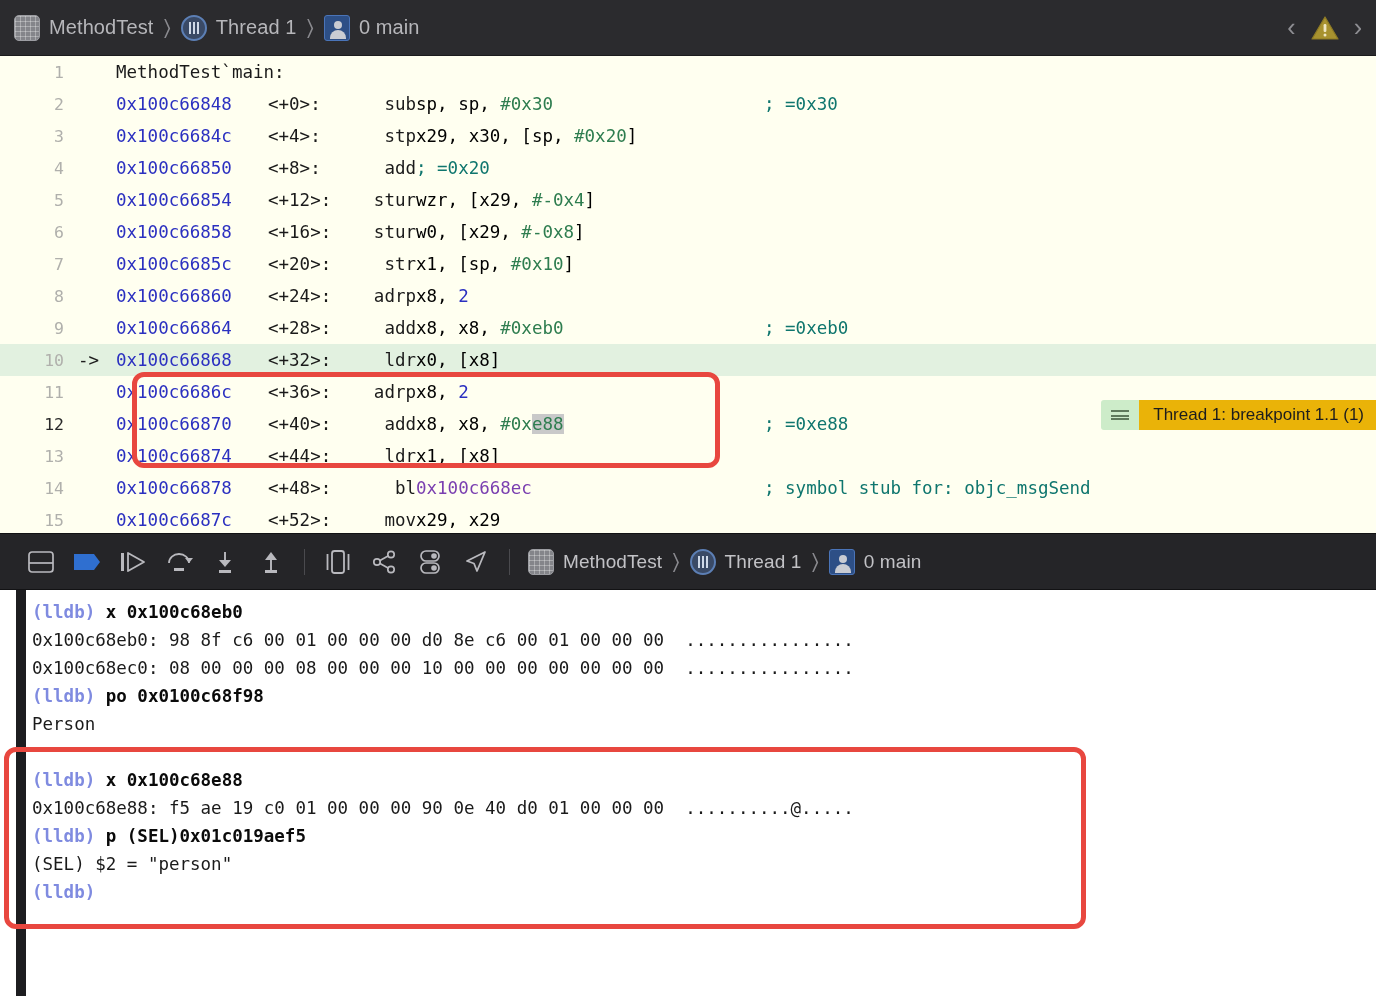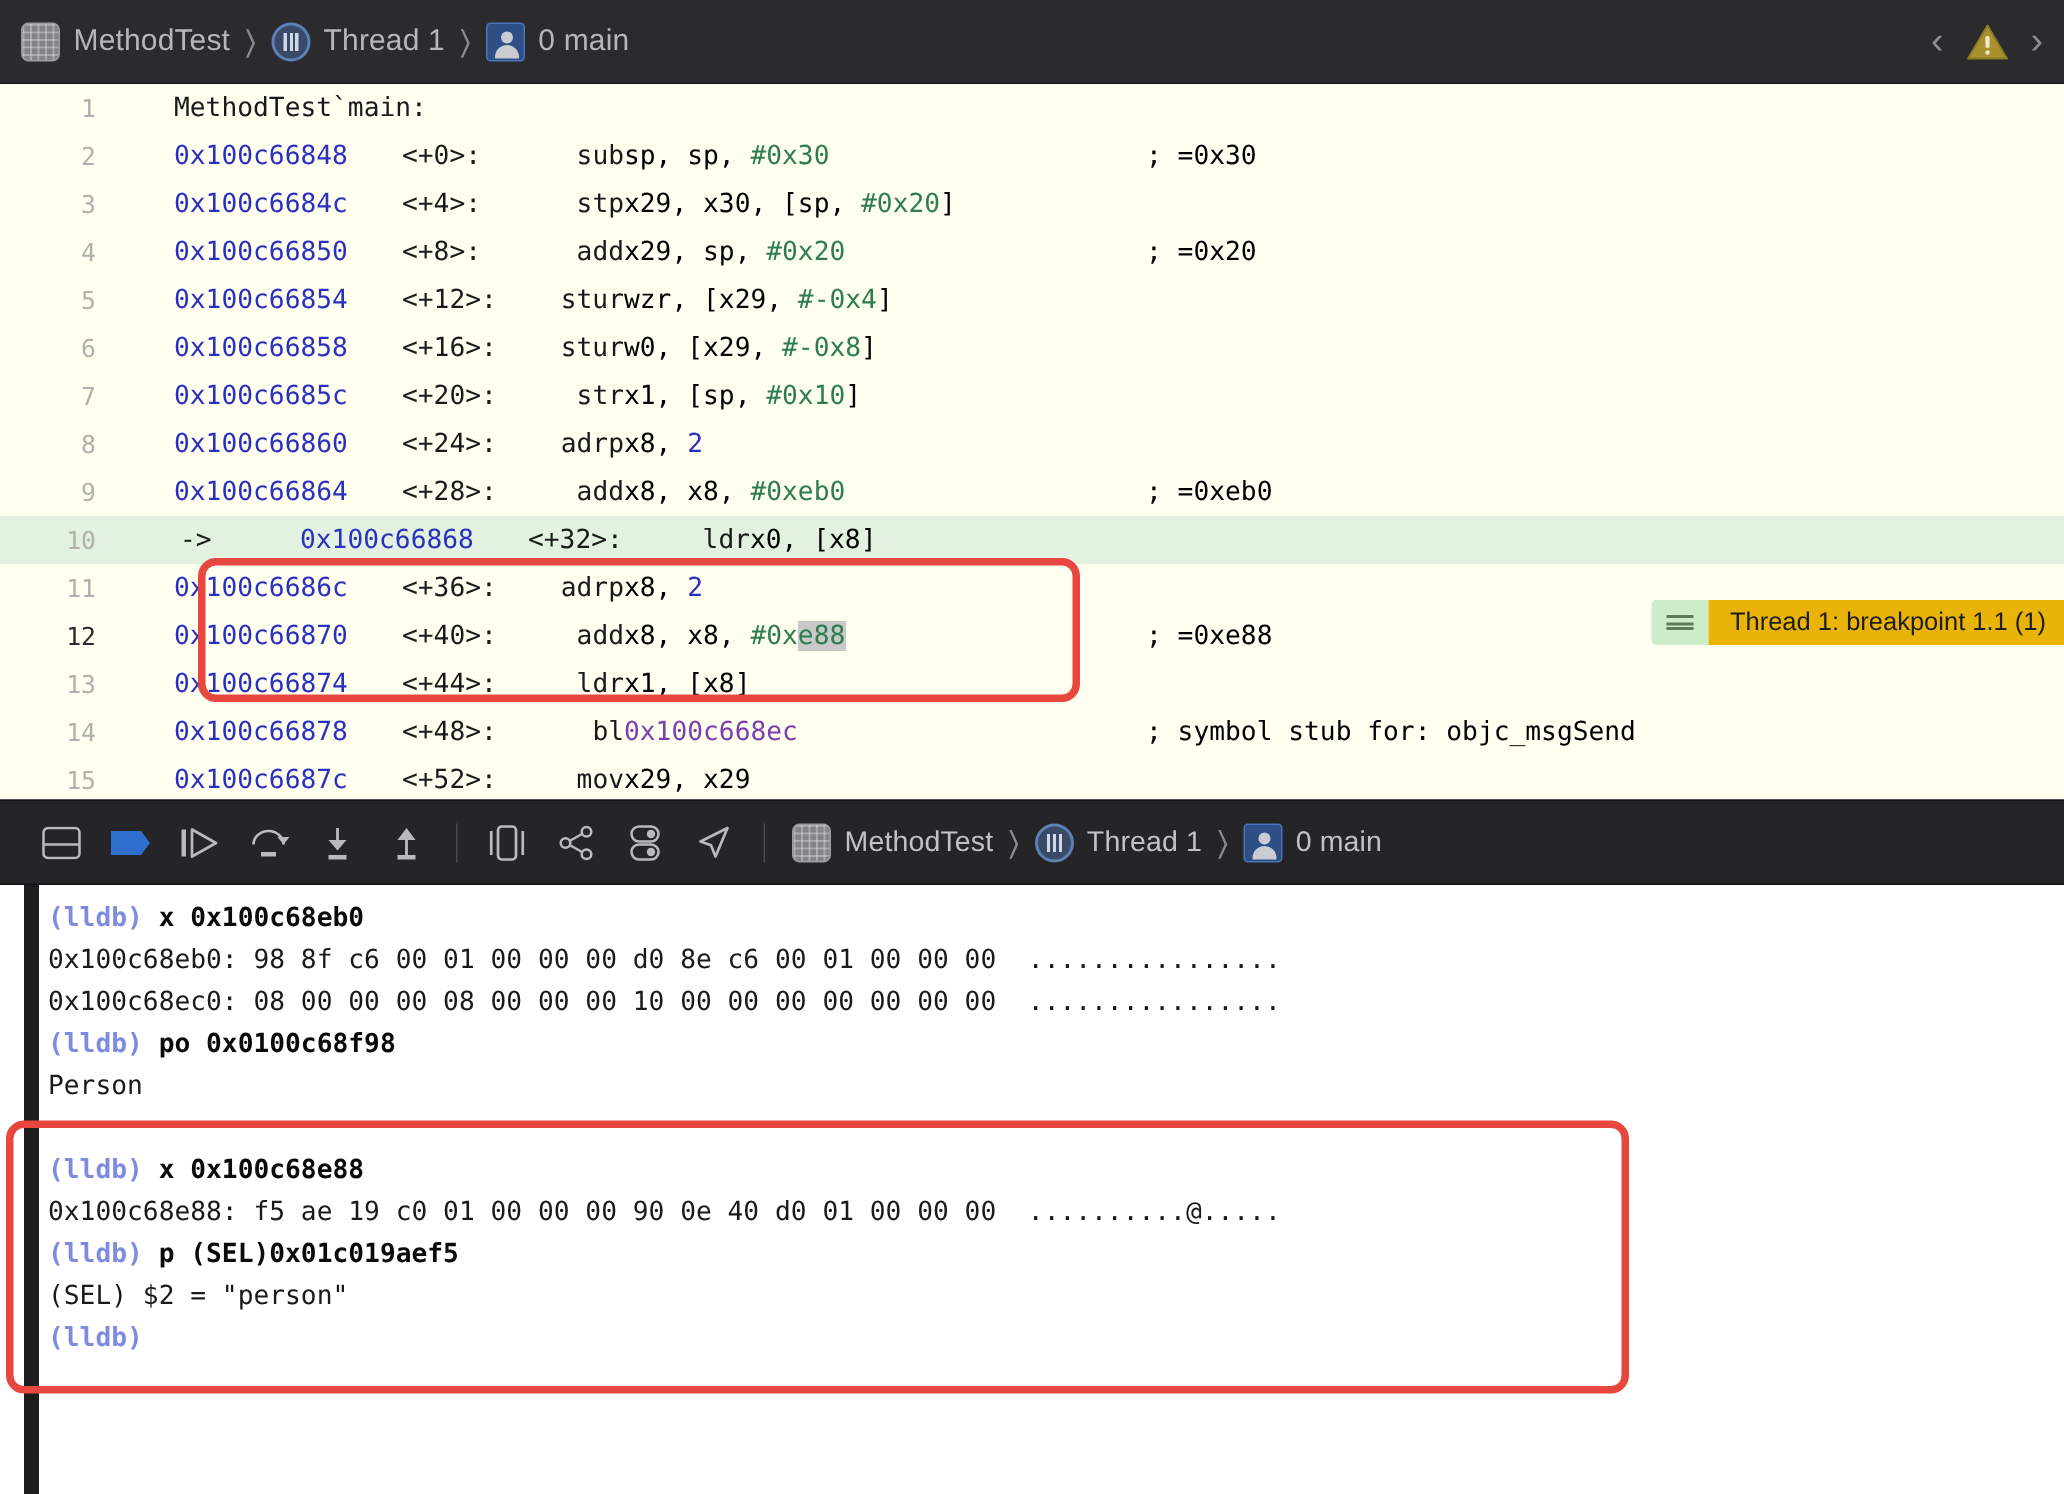--- a/index.html
+++ b/index.html
@@ -75,34 +75,34 @@
   
   .editor {
     position: absolute; left: 0; top: 56px; width: 1376px; height: 477px;
     background: #fffff0; overflow: hidden;
   }
   .asm-row {
     position: relative; height: 32px; display: flex; align-items: center;
     font-family: "DejaVu Sans Mono", monospace; font-size: 17.5px;
     white-space: pre;
   }
-  .asm-row.cur { background: #e2f1e0; gap: 42px; }
+  .asm-row.cur { background: #e2f1e0; }
   .gutter {
     width: 78px; text-align: right; padding-right: 14px;
     color: #b0b0ac; font-size: 16.5px; flex: none;
   }
   .gutter.bold { color: #2a2a2a; font-weight: normal; padding-left: 44px; }
   .arrowcol { width: 38px; color: #1d1d1d; flex: none; text-align: left; }
   .code { flex: 1; display: flex; align-items: center; }
   .t-addr  { color: #2b30c0; }
   .t-off   { color: #1a1a1a; }
   .t-mnem  { color: #1a1a1a; text-align: right; }
   .t-num   { color: #2b30c0; }
   .t-imm   { color: #2e7d4f; }
-  .t-cmt   { color: #000000; }
+  .t-cmt   { color: #0f766e; }
   .t-br    { color: #7a3fb0; }
   .sel-hl  { background: #c9c9c9; }
 
   .col-addr  { width: 152px; flex: none; }
   .col-off   { width: 80px;  flex: none; }
   .col-mnem  { width: 68px;  flex: none; }
   .col-ops   { width: 348px; flex: none; }
   .col-cmt   { flex: 1; }
 
   
@@ -212,21 +212,21 @@
 
     <div class="asm-row">
       <span class="gutter">1</span>
       <span class="arrowcol"></span>
       <span class="code t-mnem">MethodTest`main:</span>
     </div>
 
     <div id="asm-rows">
         <div class="asm-row"><span class="gutter">2</span><span class="arrowcol"></span><span class="code"><span class="col-addr t-addr">0x100c66848</span><span class="col-off t-off">&lt;+0&gt;:</span><span class="col-mnem t-mnem">sub</span><span class="col-ops">sp, sp, <span class="t-imm">#0x30</span></span><span class="col-cmt t-cmt">; =0x30</span></span></div>
         <div class="asm-row"><span class="gutter">3</span><span class="arrowcol"></span><span class="code"><span class="col-addr t-addr">0x100c6684c</span><span class="col-off t-off">&lt;+4&gt;:</span><span class="col-mnem t-mnem">stp</span><span class="col-ops">x29, x30, [sp, <span class="t-imm">#0x20</span>]</span><span class="col-cmt t-cmt"></span></span></div>
-        <div class="asm-row"><span class="gutter">4</span><span class="arrowcol"></span><span class="code"><span class="col-addr t-addr">0x100c66850</span><span class="col-off t-off">&lt;+8&gt;:</span><span class="col-mnem t-mnem">add</span><span class="col-ops">x29, sp, <span class="t-imm">#0x20</span></span><span class="col-cmt t-cmt">; =0x20</span></span></div>
+        <div class="asm-row"><span class="gutter">4</span><span class="arrowcol"></span><span class="code"><span class="col-addr t-addr">0x100c66850</span><span class="col-off t-off">&lt;+8&gt;:</span><span class="col-mnem t-mnem">add</span><span class="col-cmt t-cmt">; =0x20</span></span></div>
         <div class="asm-row"><span class="gutter">5</span><span class="arrowcol"></span><span class="code"><span class="col-addr t-addr">0x100c66854</span><span class="col-off t-off">&lt;+12&gt;:</span><span class="col-mnem t-mnem">stur</span><span class="col-ops">wzr, [x29, <span class="t-imm">#-0x4</span>]</span><span class="col-cmt t-cmt"></span></span></div>
         <div class="asm-row"><span class="gutter">6</span><span class="arrowcol"></span><span class="code"><span class="col-addr t-addr">0x100c66858</span><span class="col-off t-off">&lt;+16&gt;:</span><span class="col-mnem t-mnem">stur</span><span class="col-ops">w0, [x29, <span class="t-imm">#-0x8</span>]</span><span class="col-cmt t-cmt"></span></span></div>
         <div class="asm-row"><span class="gutter">7</span><span class="arrowcol"></span><span class="code"><span class="col-addr t-addr">0x100c6685c</span><span class="col-off t-off">&lt;+20&gt;:</span><span class="col-mnem t-mnem">str</span><span class="col-ops">x1, [sp, <span class="t-imm">#0x10</span>]</span><span class="col-cmt t-cmt"></span></span></div>
         <div class="asm-row"><span class="gutter">8</span><span class="arrowcol"></span><span class="code"><span class="col-addr t-addr">0x100c66860</span><span class="col-off t-off">&lt;+24&gt;:</span><span class="col-mnem t-mnem">adrp</span><span class="col-ops">x8, <span class="t-num">2</span></span><span class="col-cmt t-cmt"></span></span></div>
         <div class="asm-row"><span class="gutter">9</span><span class="arrowcol"></span><span class="code"><span class="col-addr t-addr">0x100c66864</span><span class="col-off t-off">&lt;+28&gt;:</span><span class="col-mnem t-mnem">add</span><span class="col-ops">x8, x8, <span class="t-imm">#0xeb0</span></span><span class="col-cmt t-cmt">; =0xeb0</span></span></div>
         <div class="asm-row cur"><span class="gutter">10</span><span class="arrowcol">-&gt;</span><span class="code"><span class="col-addr t-addr">0x100c66868</span><span class="col-off t-off">&lt;+32&gt;:</span><span class="col-mnem t-mnem">ldr</span><span class="col-ops">x0, [x8]</span><span class="col-cmt t-cmt"></span></span></div>
         <div class="asm-row"><span class="gutter">11</span><span class="arrowcol"></span><span class="code"><span class="col-addr t-addr">0x100c6686c</span><span class="col-off t-off">&lt;+36&gt;:</span><span class="col-mnem t-mnem">adrp</span><span class="col-ops">x8, <span class="t-num">2</span></span><span class="col-cmt t-cmt"></span></span></div>
         <div class="asm-row"><span class="gutter bold">12</span><span class="arrowcol"></span><span class="code"><span class="col-addr t-addr">0x100c66870</span><span class="col-off t-off">&lt;+40&gt;:</span><span class="col-mnem t-mnem">add</span><span class="col-ops">x8, x8, <span class="t-imm">#0x<span class="sel-hl">e88</span></span></span><span class="col-cmt t-cmt">; =0xe88</span></span></div>
         <div class="asm-row"><span class="gutter">13</span><span class="arrowcol"></span><span class="code"><span class="col-addr t-addr">0x100c66874</span><span class="col-off t-off">&lt;+44&gt;:</span><span class="col-mnem t-mnem">ldr</span><span class="col-ops">x1, [x8]</span><span class="col-cmt t-cmt"></span></span></div>
         <div class="asm-row"><span class="gutter">14</span><span class="arrowcol"></span><span class="code"><span class="col-addr t-addr">0x100c66878</span><span class="col-off t-off">&lt;+48&gt;:</span><span class="col-mnem t-mnem">bl</span><span class="col-ops"><span class="t-br">0x100c668ec</span></span><span class="col-cmt t-cmt">; symbol stub for: objc_msgSend</span></span></div>

